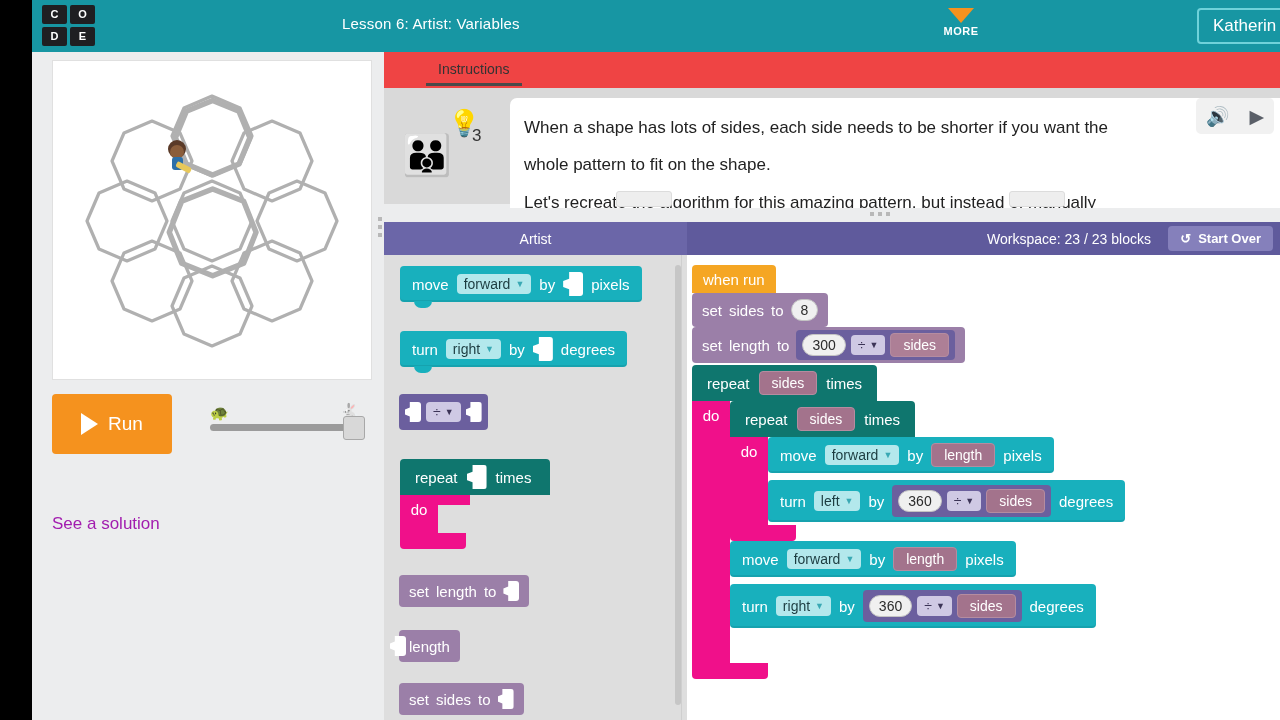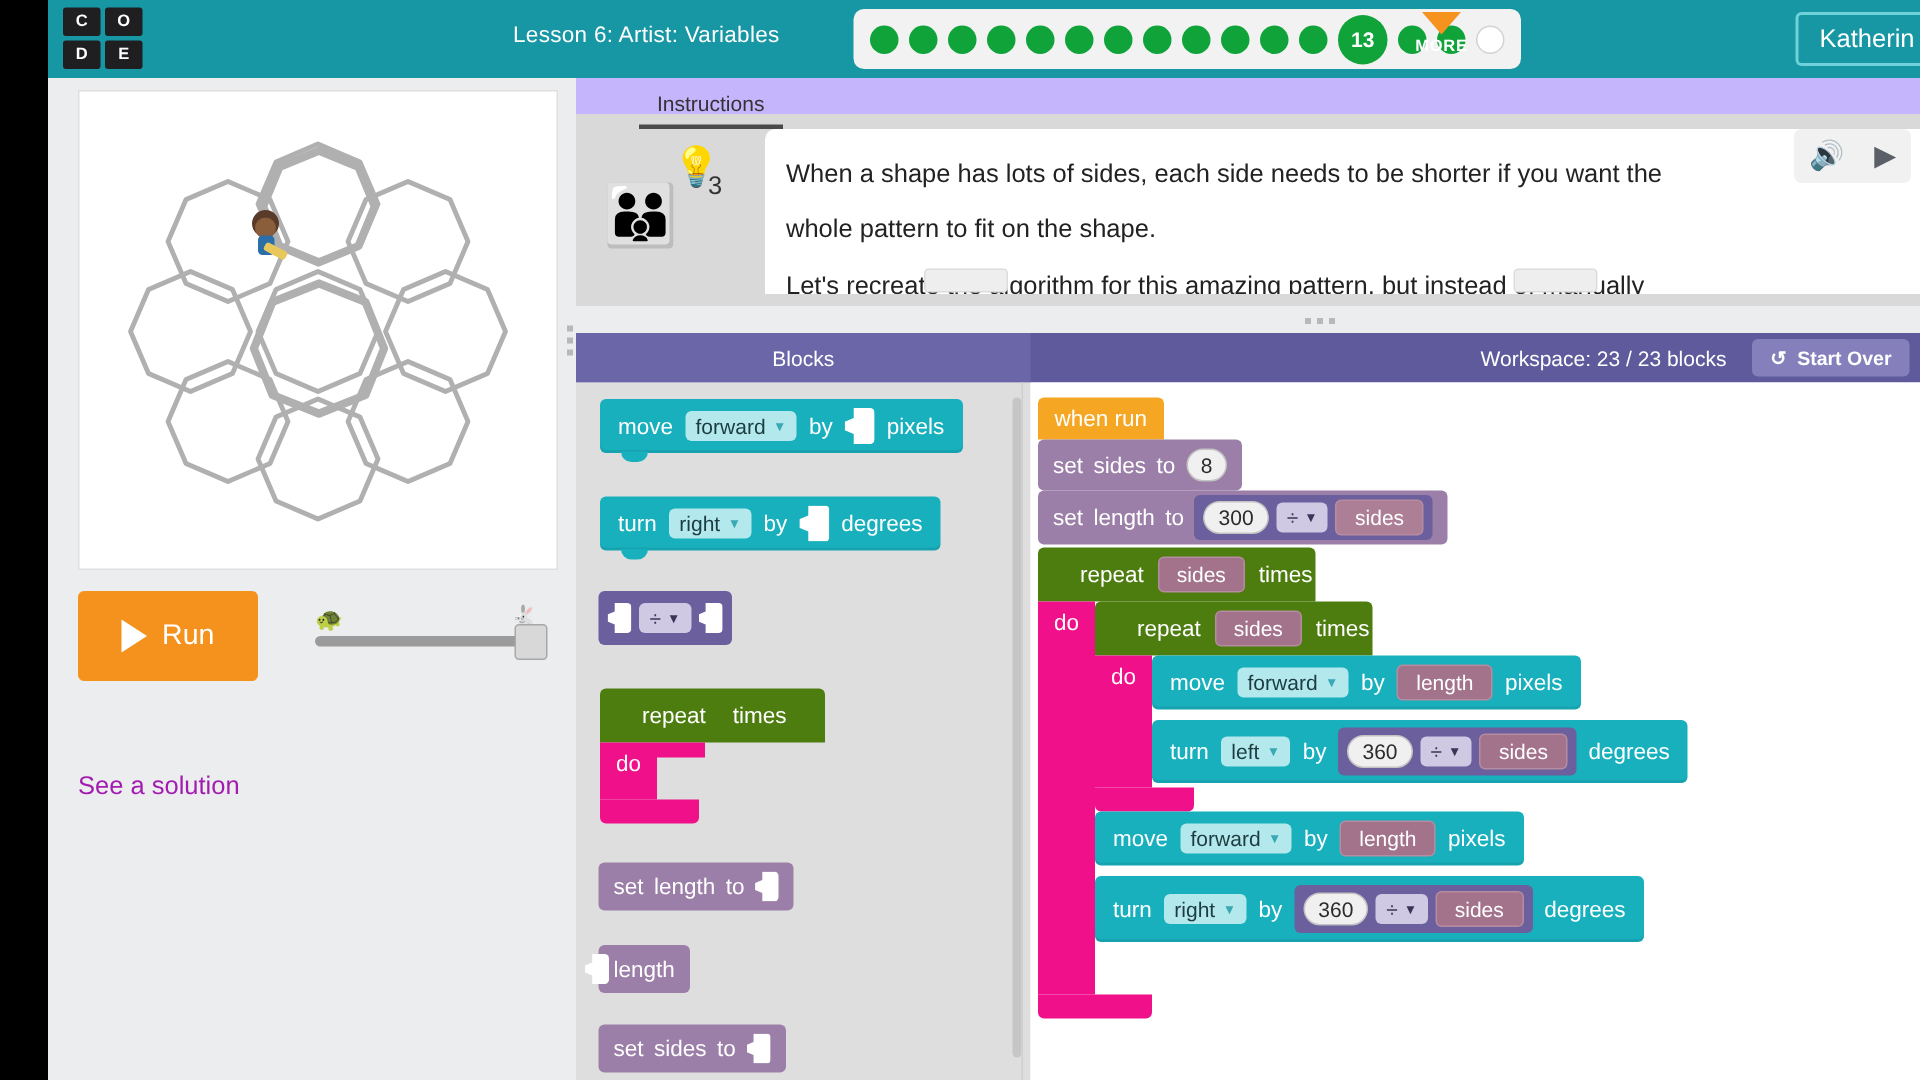--- a/index.html
+++ b/index.html
@@ -67,21 +67,21 @@
   .speed-slider { position: absolute; left: 178px; top: 350px; width: 150px; height: 40px; cursor: pointer; }
   .slider-track { position: absolute; left: 0; top: 22px; width: 150px; height: 7px; background: #9b9b9b; border-radius: 4px; }
   .slider-thumb { position: absolute; left: 133px; top: 14px; width: 22px; height: 24px; background: #d8d8d8; border: 1px solid #a8a8a8; border-radius: 3px; }
   .ico-turtle { position: absolute; left: 0px; top: 2px; font-size: 15px; color: #4a4a4a; }
   .ico-rabbit { position: absolute; left: 130px; top: 0px; font-size: 16px; color: #4a4a4a; }
 
   .see-solution { position: absolute; left: 20px; top: 462px; color: #a21caf; font-size: 17px; cursor: pointer; }
 
   
   .instr-panel { position: absolute; left: 352px; top: 52px; width: 896px; height: 152px; background: #d9d9d9; }
-  .instr-tabbar { height: 24px; background: #c4b5fd; position: relative; }
+  .instr-tabbar { height: 36px; background: #ef4444; position: relative; }
   .instr-tab {
     position: absolute; left: 42px; top: 6px; padding: 3px 12px 6px; font-size: 14px; color: #333;
     border-bottom: 3px solid #4a4a4a; cursor: pointer;
   }
   .instr-body { position: relative; height: 116px; }
   .avatar-wrap { position: absolute; left: 12px; top: 16px; width: 110px; height: 90px; }
   .avatar-fig { position: absolute; left: 6px; top: 28px; font-size: 40px; }
   .avatar-bulb { position: absolute; left: 52px; top: 4px; font-size: 26px; }
   .avatar-num { position: absolute; left: 76px; top: 22px; font-size: 17px; color: #333; }
   .bubble {
@@ -153,21 +153,21 @@
   }
   .varchip.light { background: #ad7f96; }
   .opchip {
     background: #cfc9e4; color: #3c3457; border-radius: 4px; font-size: 14px;
     padding: 2px 7px; display: inline-flex; gap: 4px; align-items: center;
   }
   .opchip .caret { font-size: 9px; }
 
   
   .cblock { position: absolute; cursor: pointer; }
-  .c-head { background: #4d7c0f; border-radius: 4px 4px 0 0; height: 36px; display: flex; align-items: center; gap: 9px; padding: 0 28px; color: #fff; font-size: 15px; }
+  .c-head { background: #0f766e; border-radius: 4px 4px 0 0; height: 36px; display: flex; align-items: center; gap: 9px; padding: 0 15px; color: #fff; font-size: 15px; }
   .c-left { background: #f0108a; width: 38px; display: flex; align-items: flex-start; justify-content: center; color: #fff; font-size: 15px; padding-top: 6px; }
   .c-foot { background: #f0108a; height: 16px; border-radius: 0 0 4px 4px; }
 
   .lbl { color: #fff; }
 </style>
 </head>
 <body>
 
 <div id="root">
 
@@ -178,38 +178,20 @@
     <div class="header">
       <div class="logo">
         <span>C</span>
         <span>O</span>
         <span>D</span>
         <span>E</span>
       </div>
 
       <div class="lesson-title">Lesson 6: Artist: Variables</div>
 
-      <div class="progress-pill">
-        <div class="dot"></div>
-        <div class="dot"></div>
-        <div class="dot"></div>
-        <div class="dot"></div>
-        <div class="dot"></div>
-        <div class="dot"></div>
-        <div class="dot"></div>
-        <div class="dot"></div>
-        <div class="dot"></div>
-        <div class="dot"></div>
-        <div class="dot"></div>
-        <div class="dot"></div>
-        <div class="dot current">13</div>
-        <div class="dot"></div>
-        <div class="dot"></div>
-        <div class="dot empty"></div>
-      </div>
 
       <div class="more-btn">
         <div class="more-tri"></div>
         <div class="more-lbl">MORE</div>
       </div>
 
       <div class="user-chip">
         <span>Katherin</span>
       </div>
     </div>
@@ -293,21 +275,21 @@
     </div>
     <div class="hhandle">
       <i></i>
         <i></i>
         <i></i>
     </div>
 
     <div class="blockly">
 
       <div class="bl-toolbar">
-        <div class="bl-tab blocks">Blocks</div>
+        <div class="bl-tab blocks">Artist</div>
         <div class="bl-tab ws">Workspace: 23 / 23 blocks</div>
         <div class="startover">
           <span>↺</span>
           <span>Start Over</span>
         </div>
       </div>
 
       <div class="palette">
 
         <div class="blk teal" style="left:16px; top:11px;">

